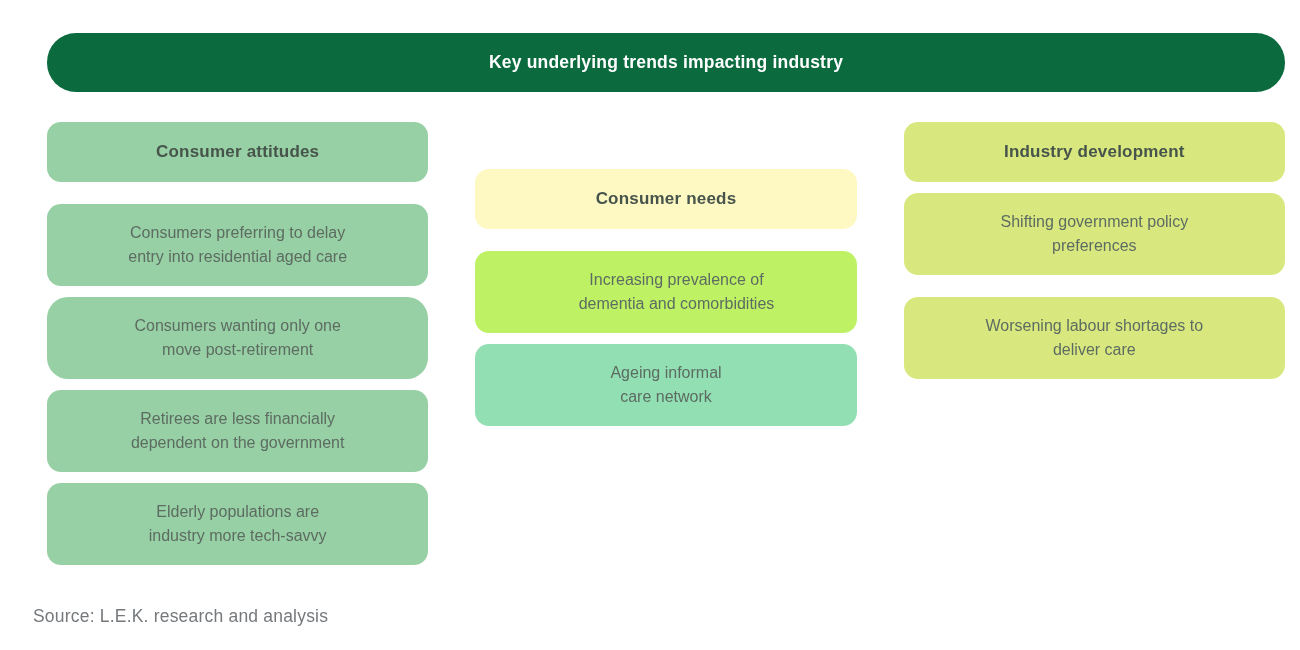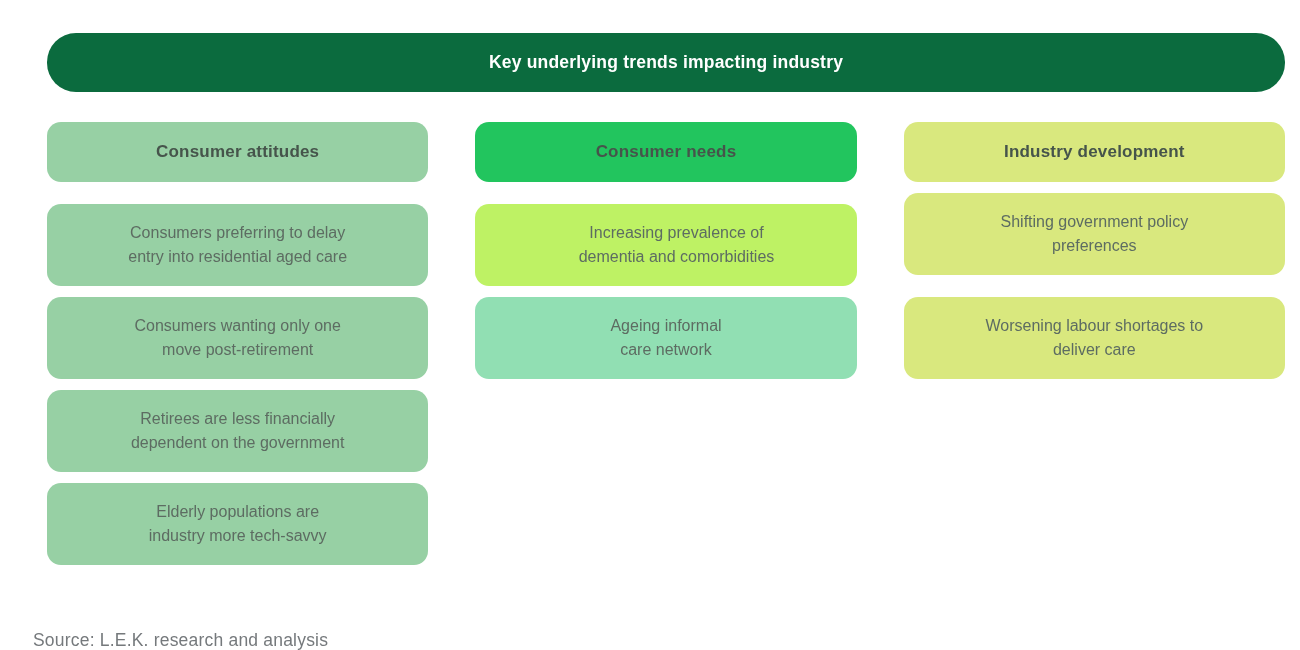--- a/index.html
+++ b/index.html
@@ -62,50 +62,50 @@
     line-height: 1.5;
     color: #5d6c62;
     white-space: pre-line;
   }
   .item.first {
     margin-top: 22px;
   }
   .source {
     position: absolute;
     left: 33px;
-    top: 630px;
+    top: 606px;
     font-size: 17.5px;
     color: #75797c;
     letter-spacing: 0.2px;
   }
 </style>
 </head>
 <body>
 
 <div class="page">
   <div class="content">
 
     <div class="banner" style="background-color: rgb(11, 107, 62);">Key underlying trends impacting industry</div>
 
     <div class="columns">
 
       <div class="col">
         <div class="col-header" style="background-color: rgb(151, 208, 164);">Consumer attitudes</div>
         <div class="item first" style="background-color: rgb(151, 208, 164);">Consumers preferring to delay
 entry into residential aged care</div>
-        <div class="item" style="background-color: rgb(151, 208, 164);">Consumers wanting only one
+        <div class="item" style="background-color: rgb(151, 208, 164); border-radius: 21px;">Consumers wanting only one
 move post-retirement</div>
         <div class="item" style="background-color: rgb(151, 208, 164); text-align: center;">Retirees are less financially
 dependent on the government</div>
         <div class="item" style="background-color: rgb(151, 208, 164);">Elderly populations are
 industry more tech-savvy</div>
       </div>
 
       <div class="col">
-        <div class="col-header" style="background-color: #22c55e;">Consumer needs</div>
+        <div class="col-header" style="background-color: #fef9c3; margin-top: 47px;">Consumer needs</div>
         <div class="item first" style="background-color: #bef264; padding-left: 21px;">Increasing prevalence of
 dementia and comorbidities</div>
         <div class="item" style="background-color: rgb(145, 223, 179);">Ageing informal
 care network</div>
       </div>
 
       <div class="col">
         <div class="col-header" style="background-color: rgb(217, 232, 126);">Industry development</div>
         <div class="item" style="background-color: rgb(217, 232, 126);">Shifting government policy
 preferences</div>

